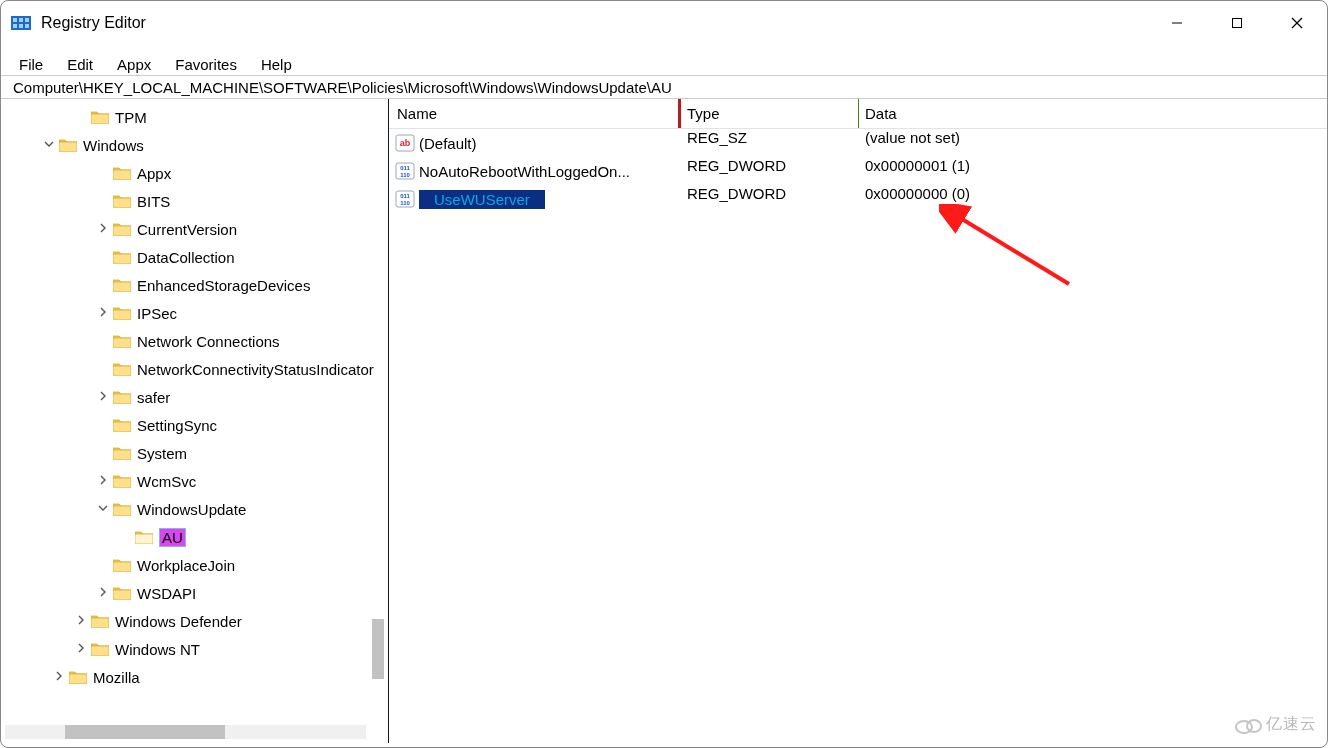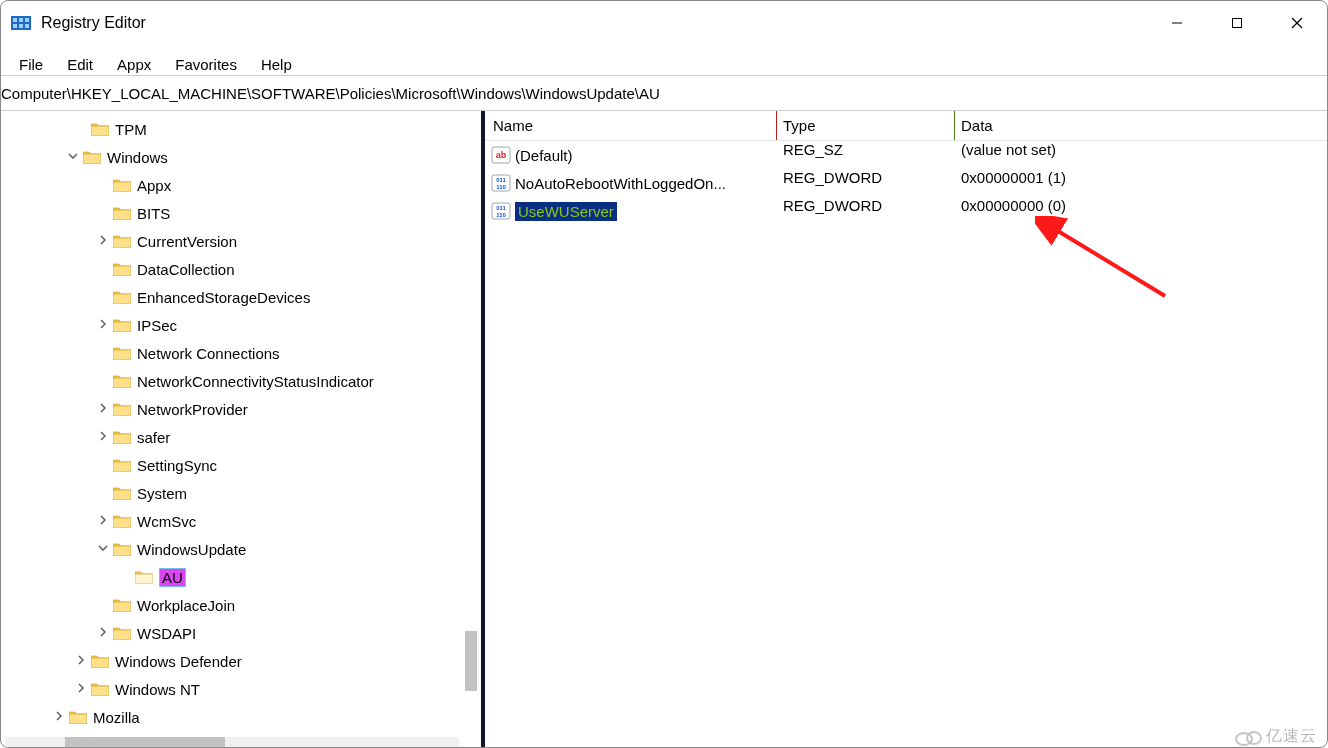--- a/index.html
+++ b/index.html
@@ -56,35 +56,35 @@
   }
   .menubar .menu-item {
     padding: 2px 12px;
     margin-top: 8px;
   }
 
   
   .addressbar {
     border-top: 1px solid #ccc;
     border-bottom: 1px solid #ccc;
-    padding: 4px 0;
+    padding: 4px 12px;
     font-size: 15px;
-    height: 36px;
+    height: 24px;
     display: flex; align-items: center;
   }
 
   
   .main {
     display: flex;
     height: calc(100% - 44px - 30px - 28px);
     position: relative;
   }
   .tree-pane {
-    width: 484px;
-    border-right: 4px solid #0f172a;
+    width: 388px;
+    border-right: 1px solid #0f172a;
     position: relative;
     overflow: hidden;
   }
   .list-pane {
     flex: 1;
     position: relative;
   }
 
   
   .tree {
@@ -140,39 +140,39 @@
   }
 
   
   .list-header {
     display: flex;
     height: 30px;
     border-bottom: 1px solid #e3e3e3;
     align-items: center;
     font-size: 15px;
   }
-  .col-name  { width: 292px; padding-left: 8px; border-right: 1px solid #b91c1c; height:100%; display:flex; align-items:center;}
+  .col-name  { width: 292px; padding-left: 8px; border-right: 3px solid #b91c1c; height:100%; display:flex; align-items:center;}
   .col-type  { width: 178px; padding-left: 6px; border-right: 1px solid #4d7c0f; height:100%; display:flex; align-items:center;}
   .col-data  { flex: 1;      padding-left: 6px; height:100%; display:flex; align-items:center;}
 
   .list-rows { }
   .list-row {
     display: flex;
     height: 28px;
     font-size: 15px;
   }
   .list-row .c-name { width: 292px; padding-left: 6px; display: flex; align-items: center; overflow: hidden; white-space: nowrap; }
   .list-row .c-type { width: 178px; padding-left: 6px; }
   .list-row .c-data { flex: 1;      padding-left: 6px; }
   .list-row .val-icon { width: 20px; height: 18px; margin-right: 4px; flex:0 0 auto; }
   .list-row .name-text { overflow: hidden; text-overflow: ellipsis; }
   .list-row.selected .name-text {
     background: #0a2e81;
-    color: #84cc16;
-    padding: 1px 3px;
+    color: #0ea5e9;
+    padding: 1px 15px;
   }
 
   
   .arrow {
     position: absolute;
     left: 550px; top: 105px;
     pointer-events: none;
   }
 
   
@@ -243,21 +243,21 @@
     <div class="tree-pane">
       <div class="tree" id="tree">
           <div class="tree-row" style="padding-left: 72px;">
             <span class="expander"></span>
             <svg class="folder" viewBox="0 0 18 14">
     <path d="M0 2 L6 2 L8 4 L18 4 L18 14 L0 14 Z" fill="#f7c948" stroke="#c79a1a" stroke-width="0.6"></path>
     <rect class="body" x="0" y="4" width="18" height="10" fill="#ffe08a" stroke="#c79a1a" stroke-width="0.6"></rect>
   </svg>
             <span class="label">TPM</span>
           </div>
-          <div class="tree-row" style="padding-left: 64px;">
+          <div class="tree-row" style="padding-left: 40px;">
             <span class="expander"><svg width="10" height="10" viewBox="0 0 10 10">
                 <polyline points="1,3 5,7 9,3" fill="none" stroke="#555" stroke-width="1.4"></polyline>
               </svg></span>
             <svg class="folder" viewBox="0 0 18 14">
     <path d="M0 2 L6 2 L8 4 L18 4 L18 14 L0 14 Z" fill="#f7c948" stroke="#c79a1a" stroke-width="0.6"></path>
     <rect class="body" x="0" y="4" width="18" height="10" fill="#ffe08a" stroke="#c79a1a" stroke-width="0.6"></rect>
   </svg>
             <span class="label">Windows</span>
           </div>
           <div class="tree-row" style="padding-left: 94px;">
@@ -320,30 +320,20 @@
   </svg>
             <span class="label">Network Connections</span>
           </div>
           <div class="tree-row" style="padding-left: 94px;">
             <span class="expander"></span>
             <svg class="folder" viewBox="0 0 18 14">
     <path d="M0 2 L6 2 L8 4 L18 4 L18 14 L0 14 Z" fill="#f7c948" stroke="#c79a1a" stroke-width="0.6"></path>
     <rect class="body" x="0" y="4" width="18" height="10" fill="#ffe08a" stroke="#c79a1a" stroke-width="0.6"></rect>
   </svg>
             <span class="label">NetworkConnectivityStatusIndicator</span>
-          </div>
-          <div class="tree-row" style="padding-left: 94px;">
-            <span class="expander"><svg width="10" height="10" viewBox="0 0 10 10">
-                <polyline points="3,1 7,5 3,9" fill="none" stroke="#555" stroke-width="1.4"></polyline>
-              </svg></span>
-            <svg class="folder" viewBox="0 0 18 14">
-    <path d="M0 2 L6 2 L8 4 L18 4 L18 14 L0 14 Z" fill="#f7c948" stroke="#c79a1a" stroke-width="0.6"></path>
-    <rect class="body" x="0" y="4" width="18" height="10" fill="#ffe08a" stroke="#c79a1a" stroke-width="0.6"></rect>
-  </svg>
-            <span class="label">NetworkProvider</span>
           </div>
           <div class="tree-row" style="padding-left: 94px;">
             <span class="expander"><svg width="10" height="10" viewBox="0 0 10 10">
                 <polyline points="3,1 7,5 3,9" fill="none" stroke="#555" stroke-width="1.4"></polyline>
               </svg></span>
             <svg class="folder" viewBox="0 0 18 14">
     <path d="M0 2 L6 2 L8 4 L18 4 L18 14 L0 14 Z" fill="#f7c948" stroke="#c79a1a" stroke-width="0.6"></path>
     <rect class="body" x="0" y="4" width="18" height="10" fill="#ffe08a" stroke="#c79a1a" stroke-width="0.6"></rect>
   </svg>
             <span class="label">safer</span>

